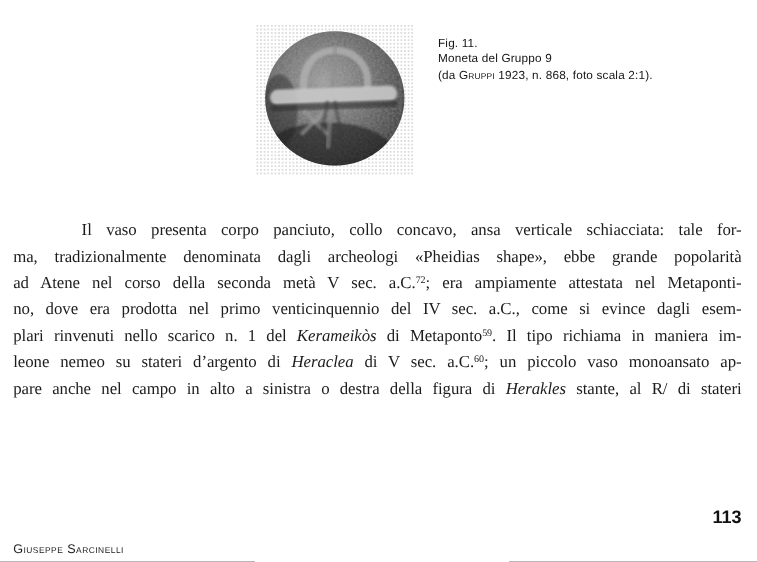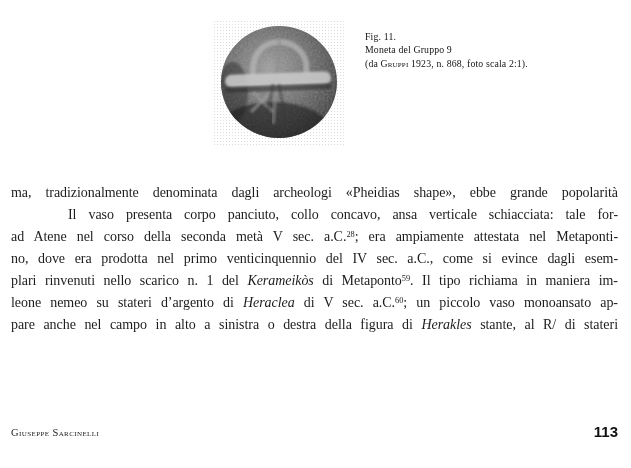--- a/index.html
+++ b/index.html
@@ -17,21 +17,21 @@
     position: absolute; left: 213px; top: 20px;
     width: 132px; height: 126px;
     background-image: radial-gradient(circle, #dcdcdc 0.6px, rgba(0,0,0,0) 0.75px);
     background-size: 3px 3px;
   }
   .coin-wrap svg { display:block; }
 
   
   .caption {
     position: absolute; left: 365px; top: 30px;
-    font-family: Liberation Serif, serif;
+    font-family: Liberation Sans, sans-serif;
     font-size: 9.8px; line-height: 13.4px;
     color: #141414; letter-spacing: 0.15px;
   }
   .sc { font-variant: small-caps; }
 
   
   .body-text {
     position: absolute; left: 11px; top: 182px;
     width: 607px;
     font-size: 14px; line-height: 22px;
@@ -43,22 +43,22 @@
   .tline sup {
     font-size: 0.6em;
     vertical-align: baseline;
     position: relative; top: -0.5em;
     line-height: 0;
   }
   .tline i { font-style: italic; }
 
   
   .footer-author {
-    position: absolute; left: 11px; top: 427px;
-    font-family: Liberation Serif, serif;
+    position: absolute; left: 11px; top: 452px;
+    font-family: Liberation Sans, sans-serif;
     font-variant: small-caps;
     font-size: 10.5px; letter-spacing: 0.4px;
     color: #1a1a1a;
   }
   .footer-page {
     position: absolute; right: 13px; top: 423px;
     font-family: "Liberation Sans", sans-serif;
     font-weight: bold; font-size: 15px;
     color: #111111;
   }
@@ -105,23 +105,23 @@
     </svg>
   </div>
 
   <div class="caption">
       <div class="tline"><span>Fig. 11.</span></div>
       <div class="tline"><span>Moneta del Gruppo 9</span></div>
       <div class="tline"><span>(da </span><span class="sc">Gruppi</span><span> 1923, n. 868, foto scala 2:1).</span></div>
     </div>
 
   <div class="body-text">
+      <div class="tline just ind"><span>Il vaso presenta corpo panciuto, collo concavo, ansa verticale schiacciata: tale for-</span></div>
       <div class="tline just"><span>ma, tradizionalmente denominata dagli archeologi «Pheidias shape», ebbe grande popolarità</span></div>
-      <div class="tline just ind"><span>Il vaso presenta corpo panciuto, collo concavo, ansa verticale schiacciata: tale for-</span></div>
-      <div class="tline just"><span>ad Atene nel corso della seconda metà V sec. a.C.</span><sup>28</sup><span>; era ampiamente attestata nel Metaponti-</span></div>
+      <div class="tline just"><span>ad Atene nel corso della seconda metà V sec. a.C.</span><sup>72</sup><span>; era ampiamente attestata nel Metaponti-</span></div>
       <div class="tline just"><span>no, dove era prodotta nel primo venticinquennio del IV sec. a.C., come si evince dagli esem-</span></div>
       <div class="tline just"><span>plari rinvenuti nello scarico n. 1 del </span><i>Kerameikòs</i><span> di Metaponto</span><sup>59</sup><span>. Il tipo richiama in maniera im-</span></div>
       <div class="tline just"><span>leone nemeo su stateri d’argento di </span><i>Heraclea</i><span> di V sec. a.C.</span><sup>60</sup><span>; un piccolo vaso monoansato ap-</span></div>
       <div class="tline just"><span>pare anche nel campo in alto a sinistra o destra della figura di </span><i>Herakles</i><span> stante, al R/ di stateri</span></div>
     </div>
 
   <div class="footer-author">Giuseppe Sarcinelli</div>
   <div class="footer-page">113</div>
 
 </div>

